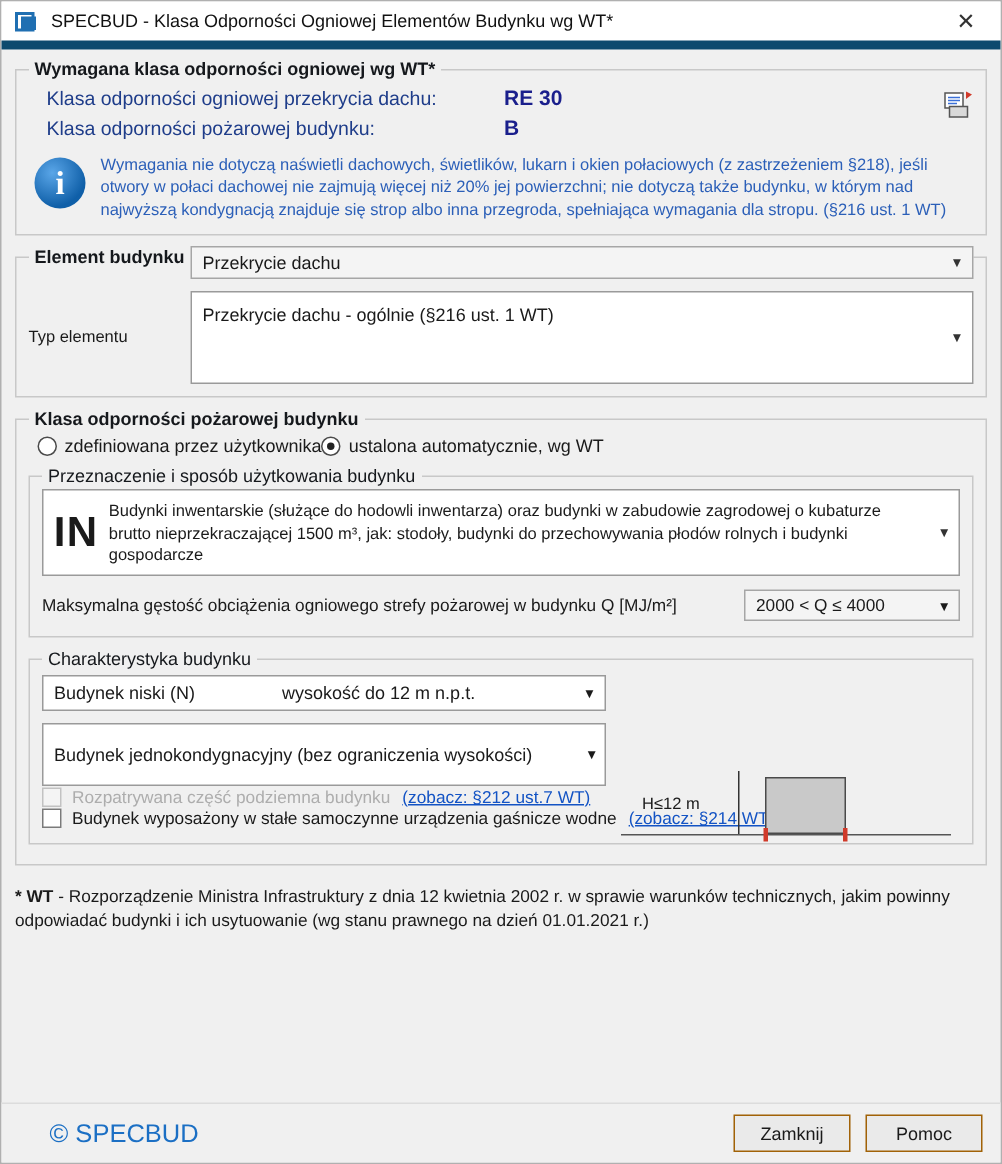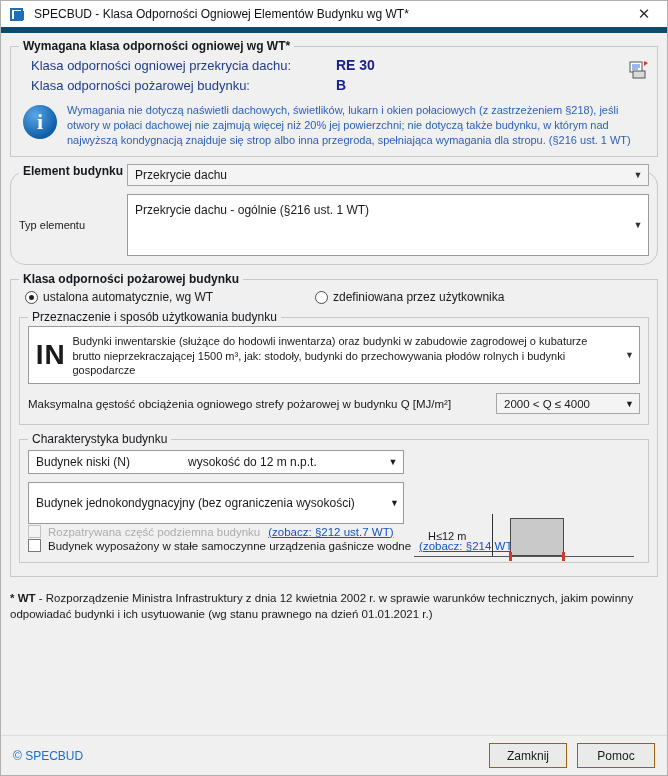--- a/index.html
+++ b/index.html
@@ -108,21 +108,21 @@
     color: #fff; font-weight: bold; font-size: 22px;
     display: flex; align-items: center; justify-content: center;
     font-family: "Liberation Serif", serif;
     margin-top: 2px;
   }
   .info-text {
     color: #2b5fb8; font-size: 11px; line-height: 15px;
   }
 
   
-  .elem-group { padding-top: 2px; border-radius: 15px; }
+  .elem-group { padding-top: 2px; }
   .row-elem {
     display: flex; align-items: center;
     margin-top: 2px;
   }
   .combo {
     flex: 1 1 auto;
     height: 22px;
     border: 1px solid #a6a6a6;
     background: #f4f4f4;
     display: flex; align-items: center;
@@ -268,21 +268,21 @@
   .footnote b { font-weight: bold; }
 
   
   .footer {
     flex: 0 0 40px;
     border-top: 1px solid #dcdcdc;
     background: #f0f0f0;
     display: flex; align-items: center;
     padding: 0 12px;
   }
-  .brand { color: #1b6fc4; font-size: 12px; }
+  .brand { color: #1b6fc4; font-size: 17px; margin-left: 20px; }
   .btns { margin-left: auto; display: flex; gap: 10px; }
   .btn {
     width: 78px; height: 25px;
     border: 1px solid #a16207; background: #eaeaea;
     font-size: 12px;
     display: flex; align-items: center; justify-content: center;
     cursor: default;
   }
 </style>
 </head>
@@ -344,27 +344,27 @@
           <span>Przekrycie dachu - ogólnie (§216 ust. 1 WT)</span>
           <span class="arrow">▼</span>
         </div>
       </div>
     </fieldset>
 
     <fieldset style="padding-bottom:6px;">
       <legend>Klasa odporności pożarowej budynku</legend>
 
       <div class="radios">
+        <label class="radio-item">
+          <span class="radio"></span>
+          <span>zdefiniowana przez użytkownika</span>
+        </label>
         <label class="radio-item first">
           <span class="radio checked"></span>
           <span>ustalona automatycznie, wg WT</span>
-        </label>
-        <label class="radio-item">
-          <span class="radio"></span>
-          <span>zdefiniowana przez użytkownika</span>
         </label>
       </div>
 
       <fieldset style="padding-bottom:10px;">
         <legend style="font-weight:normal">Przeznaczenie i sposób użytkowania budynku</legend>
         <div class="usage-box">
           <div class="usage-code">IN</div>
           <div class="usage-desc">Budynki inwentarskie (służące do hodowli inwentarza) oraz budynki w zabudowie zagrodowej o kubaturze brutto nieprzekraczającej 1500 m³, jak: stodoły, budynki do przechowywania płodów rolnych i budynki gospodarcze</div>
           <div class="usage-arrow">▼</div>
         </div>

